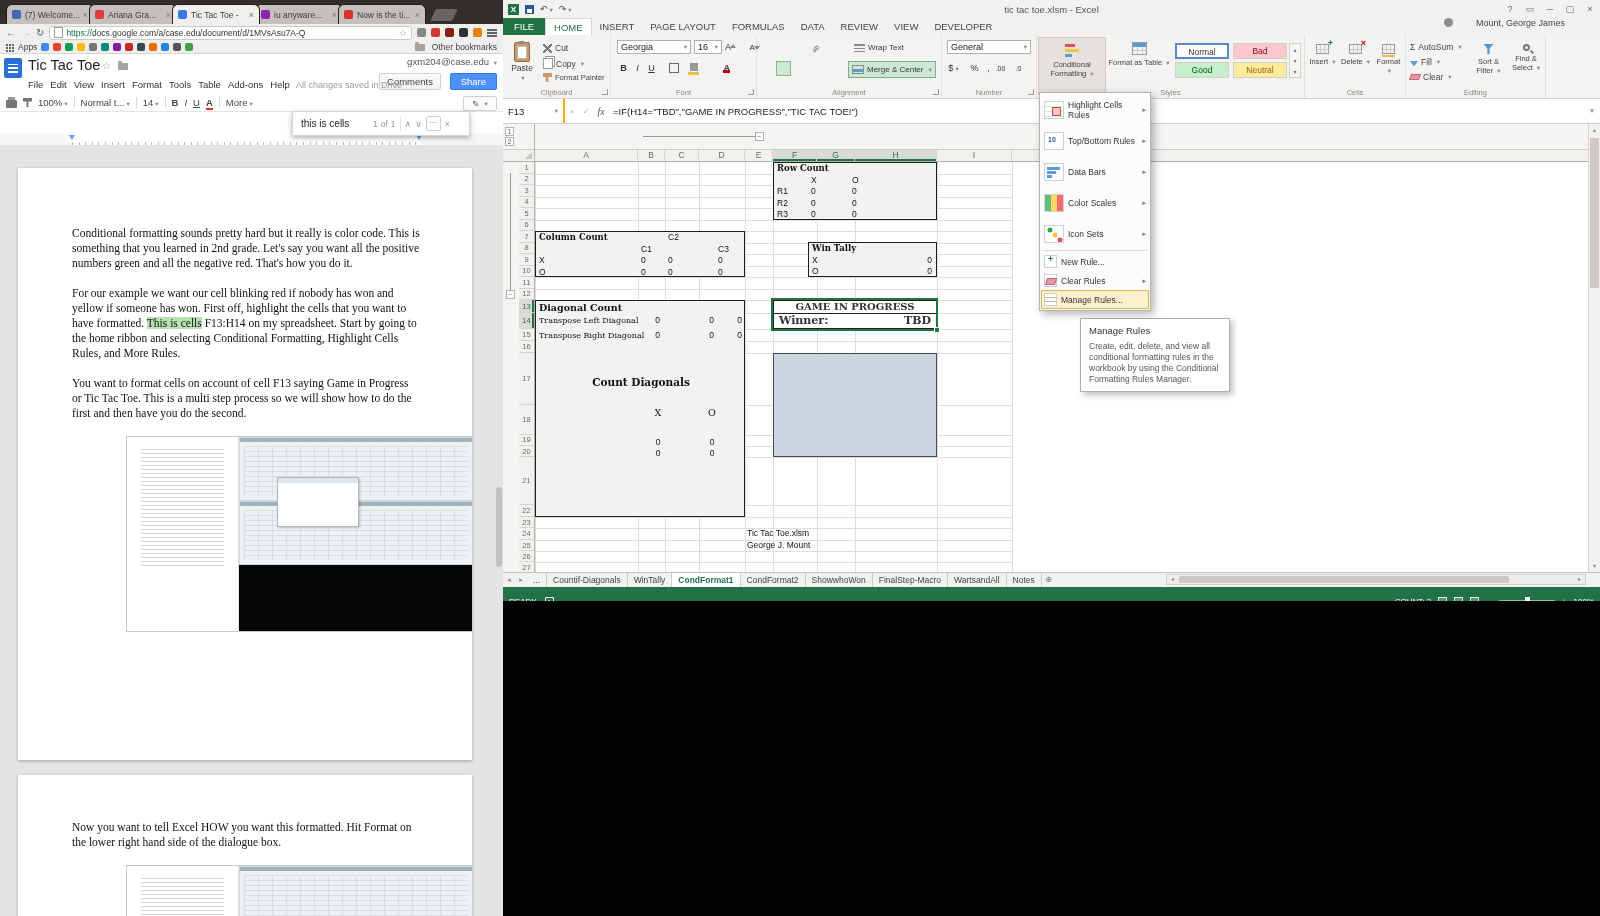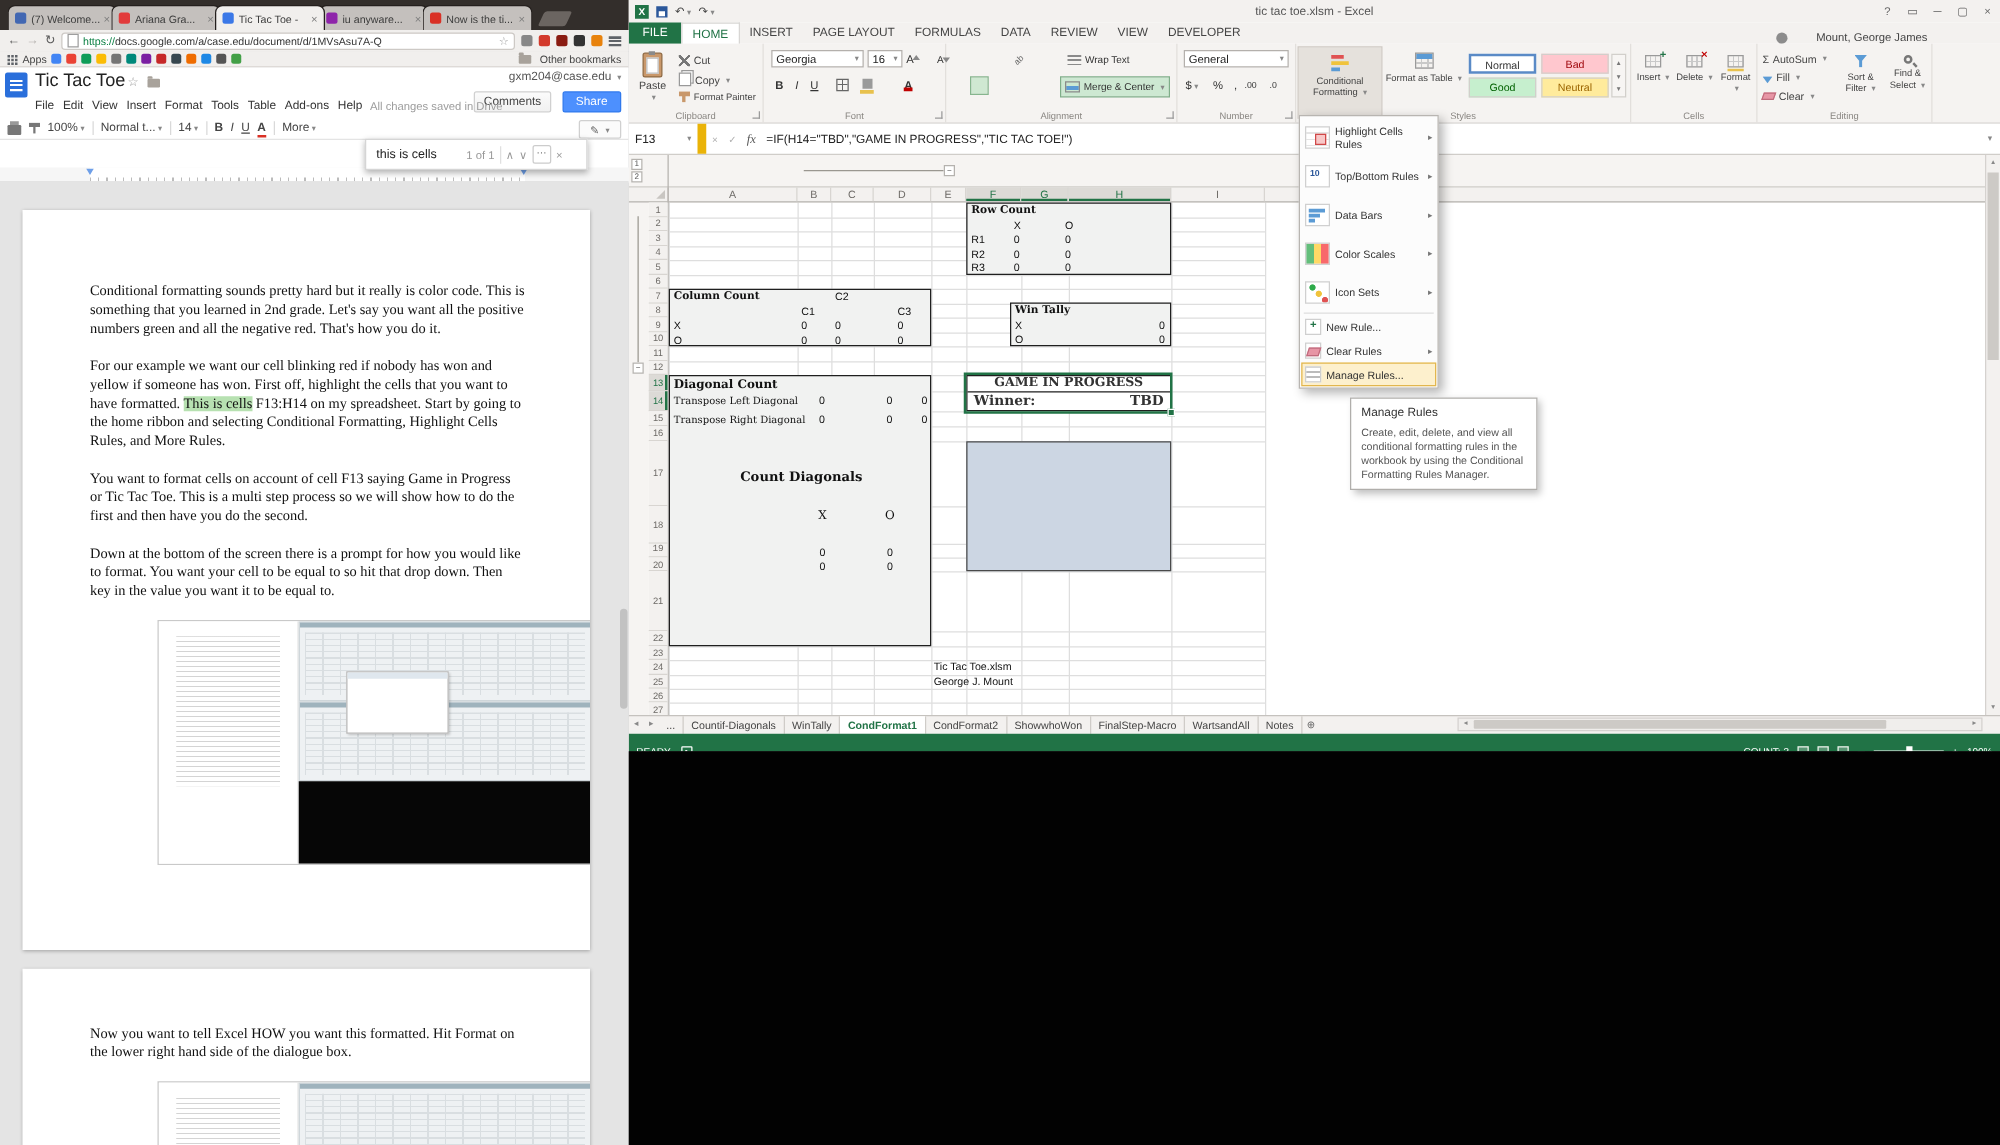--- a/index.html
+++ b/index.html
@@ -93,21 +93,21 @@
   .save-ic::after{content:"";position:absolute;left:2px;bottom:1px;width:5px;height:4px;background:#fff}
   .qat-a{font-size:9px;color:#444}
   .xl-title{position:absolute;left:0;right:0;text-align:center;font-size:9.5px;color:#555}
   .winctl{margin-left:auto;display:flex;align-items:center;z-index:2}
   .winctl span{width:20px;text-align:center;font-size:9px;color:#666}
   .xl-tabrow{position:absolute;left:0;top:18px;width:100%;height:17px;background:#f3f1ef;display:flex;align-items:stretch}
   #ribbon-tabs{display:flex;align-items:stretch}
   .xl-tab{padding:0 8px;font-size:9.5px;line-height:17px;color:#444}
   .xl-tab.file{background:#217346;color:#fff;padding:0 11px}
   .xl-tab.active{background:#fff;color:#217346;border:1px solid #d8d6d4;border-bottom:none;box-sizing:border-box}
-  .xl-user{margin-left:auto;display:flex;align-items:flex-end;gap:23px;padding-right:58px;font-size:9px;color:#444}
+  .xl-user{margin-left:auto;display:flex;align-items:flex-start;gap:23px;padding-right:35px;font-size:9px;color:#444}
   .person-ic{width:9px;height:9px;border-radius:50%;background:#8c8c8c}
   .xl-ribbon{position:absolute;left:0;top:35px;width:100%;height:64px;background:#f5f3f1;border-bottom:1px solid #d5d2cf;box-sizing:border-box}
   .rgroup{position:absolute;top:0;height:100%;border-right:1px solid #e2dfdc;box-sizing:border-box}
   .glabel{position:absolute;left:0;right:0;bottom:1px;text-align:center;font-size:7.5px;color:#8a8783}
   .launcher{position:absolute;right:2px;bottom:3px;width:5px;height:5px;border-right:1px solid #9a9a9a;border-bottom:1px solid #9a9a9a}
   .bigbtn{position:absolute;display:flex;flex-direction:column;align-items:center;gap:2px;padding-top:4px;box-sizing:border-box}
   .blab{font-size:8.5px;color:#444;text-align:center;line-height:9px}
   .clip-ic{width:14px;height:18px;background:#c9986b;border:1px solid #8f6a43;border-radius:2px;position:relative}
   .clip-ic::before{content:"";position:absolute;left:2px;top:3px;width:8px;height:11px;background:#fff;border:1px solid #bbb}
   .clip-ic::after{content:"";position:absolute;left:4px;top:-2px;width:5px;height:3px;background:#8a8a8a}
@@ -146,21 +146,21 @@
   .ins-ic,.del-ic,.fmt-ic{width:13px;height:10px;border:1px solid #9a9a9a;box-sizing:border-box;background:repeating-linear-gradient(90deg,transparent 0 3px,#c9c9c9 3px 4px),repeating-linear-gradient(transparent 0 4px,#c9c9c9 4px 5px);position:relative}
   .ins-ic::after{content:"+";position:absolute;right:-5px;top:-7px;color:#217346;font-weight:bold;font-size:9px}
   .del-ic::after{content:"×";position:absolute;right:-5px;top:-7px;color:#c00000;font-weight:bold;font-size:9px}
   .fmt-ic::after{content:"";position:absolute;left:-1px;bottom:-4px;width:13px;height:2.5px;background:#e8c14d}
   .fill-ic{width:8px;height:9px;background:#5b9bd5;clip-path:polygon(50% 100%,0 40%,100% 40%)}
   .clear-ic{width:10px;height:6px;background:#e795a5;transform:skewX(-20deg);border:1px solid #c06a7c;box-sizing:border-box}
   .funnel-ic{width:10px;height:10px;background:#5b9bd5;clip-path:polygon(0 0,100% 0,62% 45%,62% 100%,38% 100%,38% 45%)}
   .find-ic{width:7px;height:7px;border:2px solid #777;border-radius:50%;position:relative;box-sizing:border-box}
   .find-ic::after{content:"";position:absolute;left:5px;top:5px;width:4px;height:2px;background:#777;transform:rotate(45deg)}
   .xl-formula{position:absolute;left:0;top:99px;width:100%;height:25px;background:#fff;border-bottom:1px solid #d0cdc9;display:flex;align-items:center;box-sizing:border-box}
-  .namebox{width:62px;height:100%;border-right:7px solid #eab308;display:flex;align-items:center;justify-content:space-between;padding:0 5px;box-sizing:border-box;font-size:9.5px;color:#222}
+  .namebox{width:62px;height:100%;border-right:2px solid #eab308;display:flex;align-items:center;justify-content:space-between;padding:0 5px;box-sizing:border-box;font-size:9.5px;color:#222}
   .fb-btn{width:14px;text-align:center;color:#b0b0b0;font-size:8px}
   .fb-fx{font-style:italic;font-family:"Liberation Serif",serif;color:#555;font-size:10px;width:16px;text-align:center}
   .fb-text{flex:1;font-size:9.5px;color:#222;padding-left:4px;white-space:nowrap;overflow:hidden}
   .fb-expand{width:16px;color:#888;font-size:7px;text-align:center}
   
   #xl-grid{position:absolute;left:0;top:124px;width:1085px;height:448px;background:#fff;overflow:hidden}
   .outline-strip{position:absolute;left:0;top:0;width:100%;height:25px;background:#f6f4f2}
   .outline-gutter{position:absolute;left:0;top:38px;width:16px;height:410px;background:#f6f4f2}
   .olv{position:absolute;width:9px;height:9px;border:1px solid #b5b2ae;background:#fff;font-size:6.5px;line-height:8px;text-align:center;color:#555;box-sizing:border-box}
   .olline{position:absolute;background:#9a9790}
@@ -364,21 +364,20 @@
       <span class="find-more">⋯</span>
       <span class="find-btn">×</span>
     </div>
 
     <div id="doc-canvas">
       <div class="doc-page" id="page1">
         <div class="doc-text">
           <p>Conditional formatting sounds pretty hard but it really is color code.  This is something that you learned in 2nd grade.  Let's say you want all the positive numbers green and all the negative red.  That's how you do it.</p>
           <p><span>For our example we want our cell blinking red if nobody has won and yellow if someone has won.  First off, highlight the cells that you want to have formatted.  </span><span class="hl-green">This is cells</span><span> F13:H14 on my spreadsheet.  Start by going to the home ribbon and selecting Conditional Formatting, Highlight Cells Rules, and More Rules.</span></p>
           <p class="gap-before">You want to format cells on account of cell F13 saying Game in Progress or Tic Tac Toe.  This is a multi step process so we will show how to do the first and then have you do the second.</p>
-          <p>Down at the bottom of the screen there is a prompt for how you would like to format.  You want your cell to be equal to so hit that drop down.  Then key in the value you want it to be equal to.</p>
           <div class="doc-img" id="img1">
             <div class="thumb-doc"></div>
             <div class="thumb-xl" style="left:112px;top:0;width:234px;height:64px"></div>
             <div class="thumb-xl" style="left:112px;top:64px;width:234px;height:64px"></div>
             <div class="thumb-dialog" style="left:150px;top:40px;width:80px;height:48px"></div>
             <div class="thumb-black" style="left:112px;top:128px;width:234px;height:66px"></div>
           </div>
         </div>
       </div>
       <div class="doc-page" id="page2">

